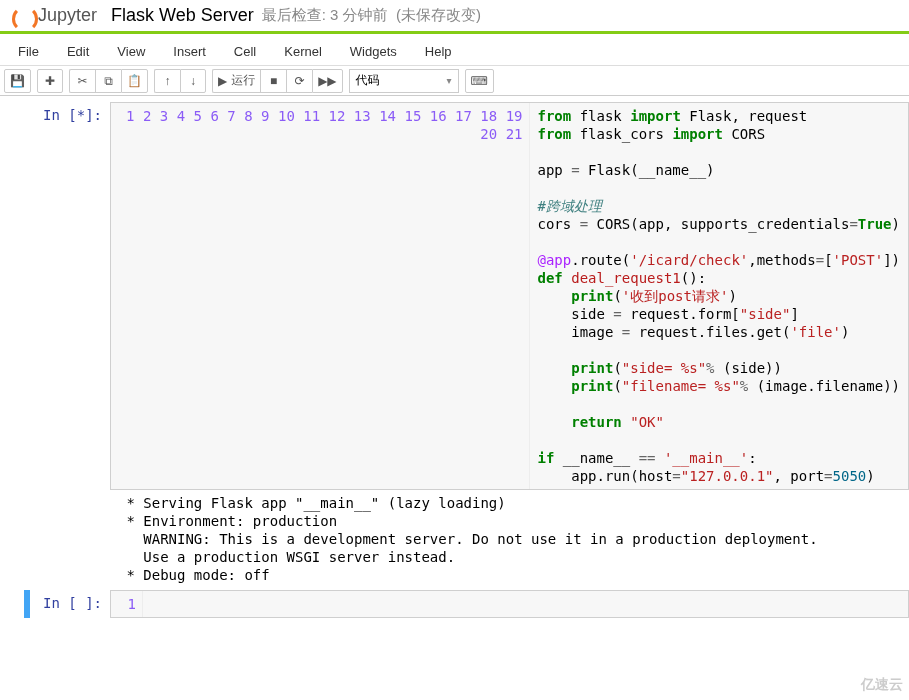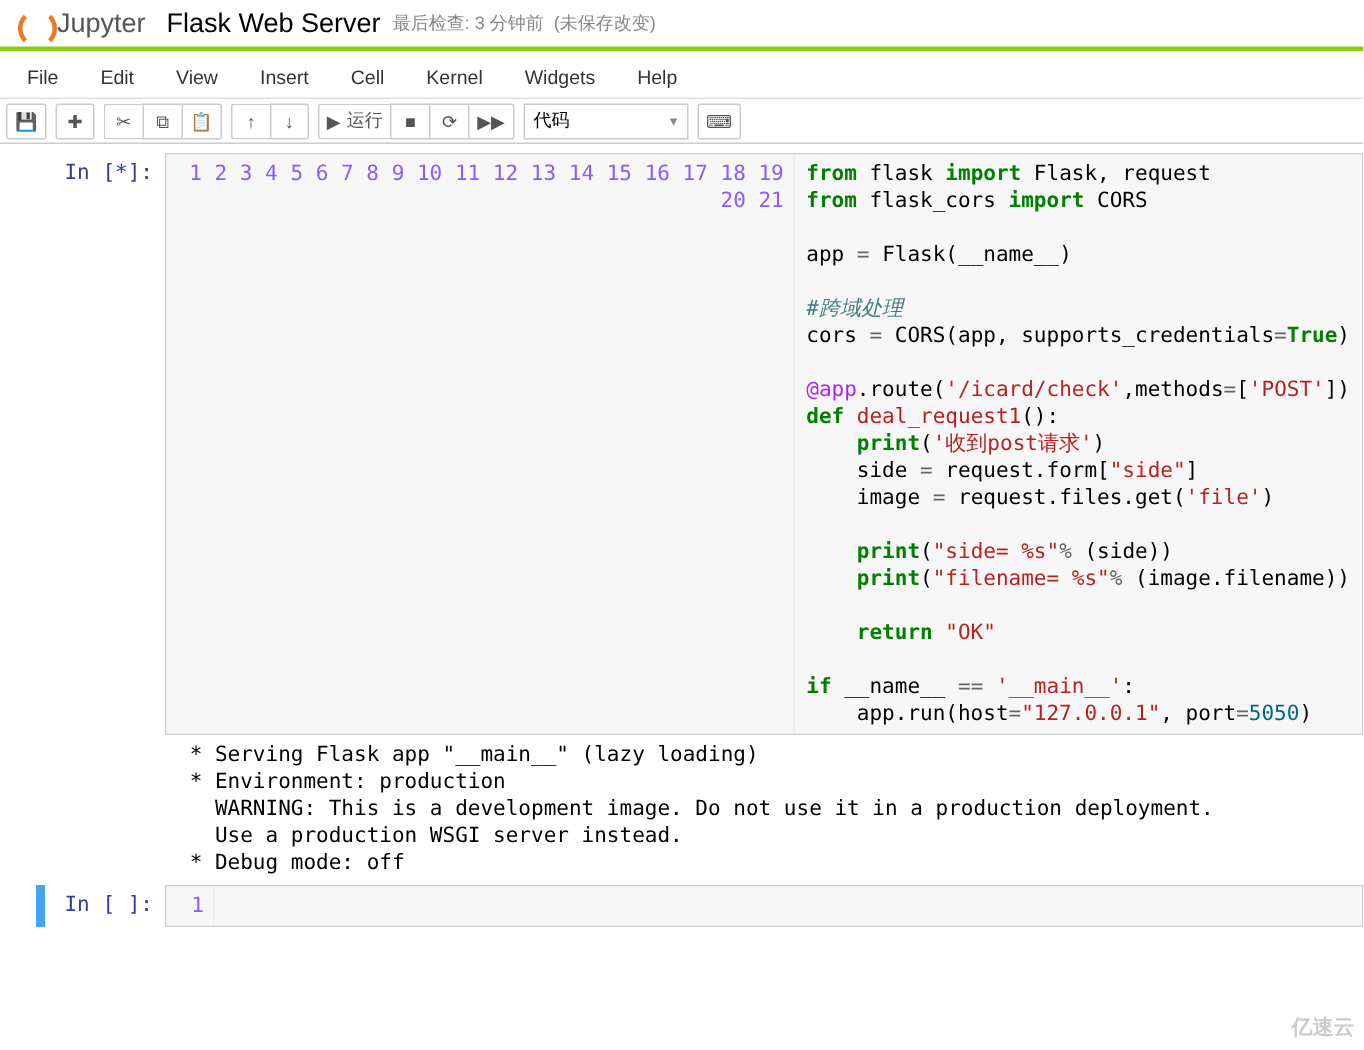--- a/index.html
+++ b/index.html
@@ -3,21 +3,21 @@
 <meta charset="utf-8">
 <style>
 * { box-sizing: border-box; margin: 0; padding: 0; }
 body { font-family: "Helvetica Neue", Helvetica, Arial, sans-serif; font-size: 13px; color: #000; background: #fff; width: 909px; }
 .header { display: flex; align-items: center; height: 34px; padding: 0 8px; border-bottom: 3px solid #84cc16; }
 .logo { display: flex; align-items: center; margin-right: 14px; }
 .logo-icon { width: 28px; height: 28px; position: relative; margin-right: 2px; }
 .logo-icon::before { content: ""; position: absolute; top:4px; left:4px; width:20px; height:20px; border:3px solid #f37626; border-radius:50%; border-top-color:transparent; border-bottom-color:transparent; }
 .logo-text { font-size: 18px; font-weight: 300; color: #555; }
 .nb-name { font-size: 18px; font-weight: 400; color: #000; margin-right: 8px; }
-.nb-info { font-size: 12px; color: #888; }
+.nb-info { font-size: 15px; color: #888; }
 .nb-info .chk { color: #888; }
 .menubar { display: flex; align-items: flex-end; height: 32px; padding: 0 4px; border-bottom: 1px solid #ddd; }
 .menubar .menu { padding: 6px 14px; font-size: 13px; color: #333; }
 .toolbar { display: flex; align-items: center; height: 30px; padding: 2px 4px; border-bottom: 1px solid #ccc; background: #fff; gap: 6px; }
 .btn { display: inline-flex; align-items: center; justify-content: center; height: 24px; min-width: 26px; border: 1px solid #ccc; border-radius: 2px; background: #fff; font-size: 12px; color: #555; padding: 0 5px; }
 .btn-group { display: flex; }
 .btn-group .btn { border-radius: 0; border-right: 0; }
 .btn-group .btn:first-child { border-radius: 2px 0 0 2px; }
 .btn-group .btn:last-child { border-radius: 0 2px 2px 0; border-right: 1px solid #ccc; }
 .select { height: 24px; border: 1px solid #ccc; background: #fff; font-size: 12px; padding: 0 20px 0 6px; position: relative; min-width:110px; display:flex; align-items:center;}
@@ -165,21 +165,21 @@
 <span>    </span><span class="kw">print</span><span>(</span><span class="st">"side= %s"</span><span class="op">%</span><span> (side))</span>
 <span>    </span><span class="kw">print</span><span>(</span><span class="st">"filename= %s"</span><span class="op">%</span><span> (image.filename))</span>
 
 <span>    </span><span class="kw">return</span><span class="st"> "OK"</span>
 
 <span class="kw">if</span><span> __name__ </span><span class="op">==</span><span class="st"> '__main__'</span><span>:</span>
 <span>    app.run(host</span><span class="op">=</span><span class="st">"127.0.0.1"</span><span>, port</span><span class="op">=</span><span class="num">5050</span><span>)</span></div>
       </div>
 <div class="output"><span> * Serving Flask app "__main__" (lazy loading)</span>
 <span> * Environment: production</span>
-<span>   WARNING: This is a development image. Do not use it in a production deployment.</span>
+<span>   WARNING: This is a development server. Do not use it in a production deployment.</span>
 <span>   Use a production WSGI server instead.</span>
 <span> * Debug mode: off</span></div>
     </div>
   </div>
 
   <div class="cell empty sel">
     <div class="prompt in">In [ ]:</div>
     <div class="cell-content">
       <div class="code-area">
         <div class="gutter"><span>1</span></div>

